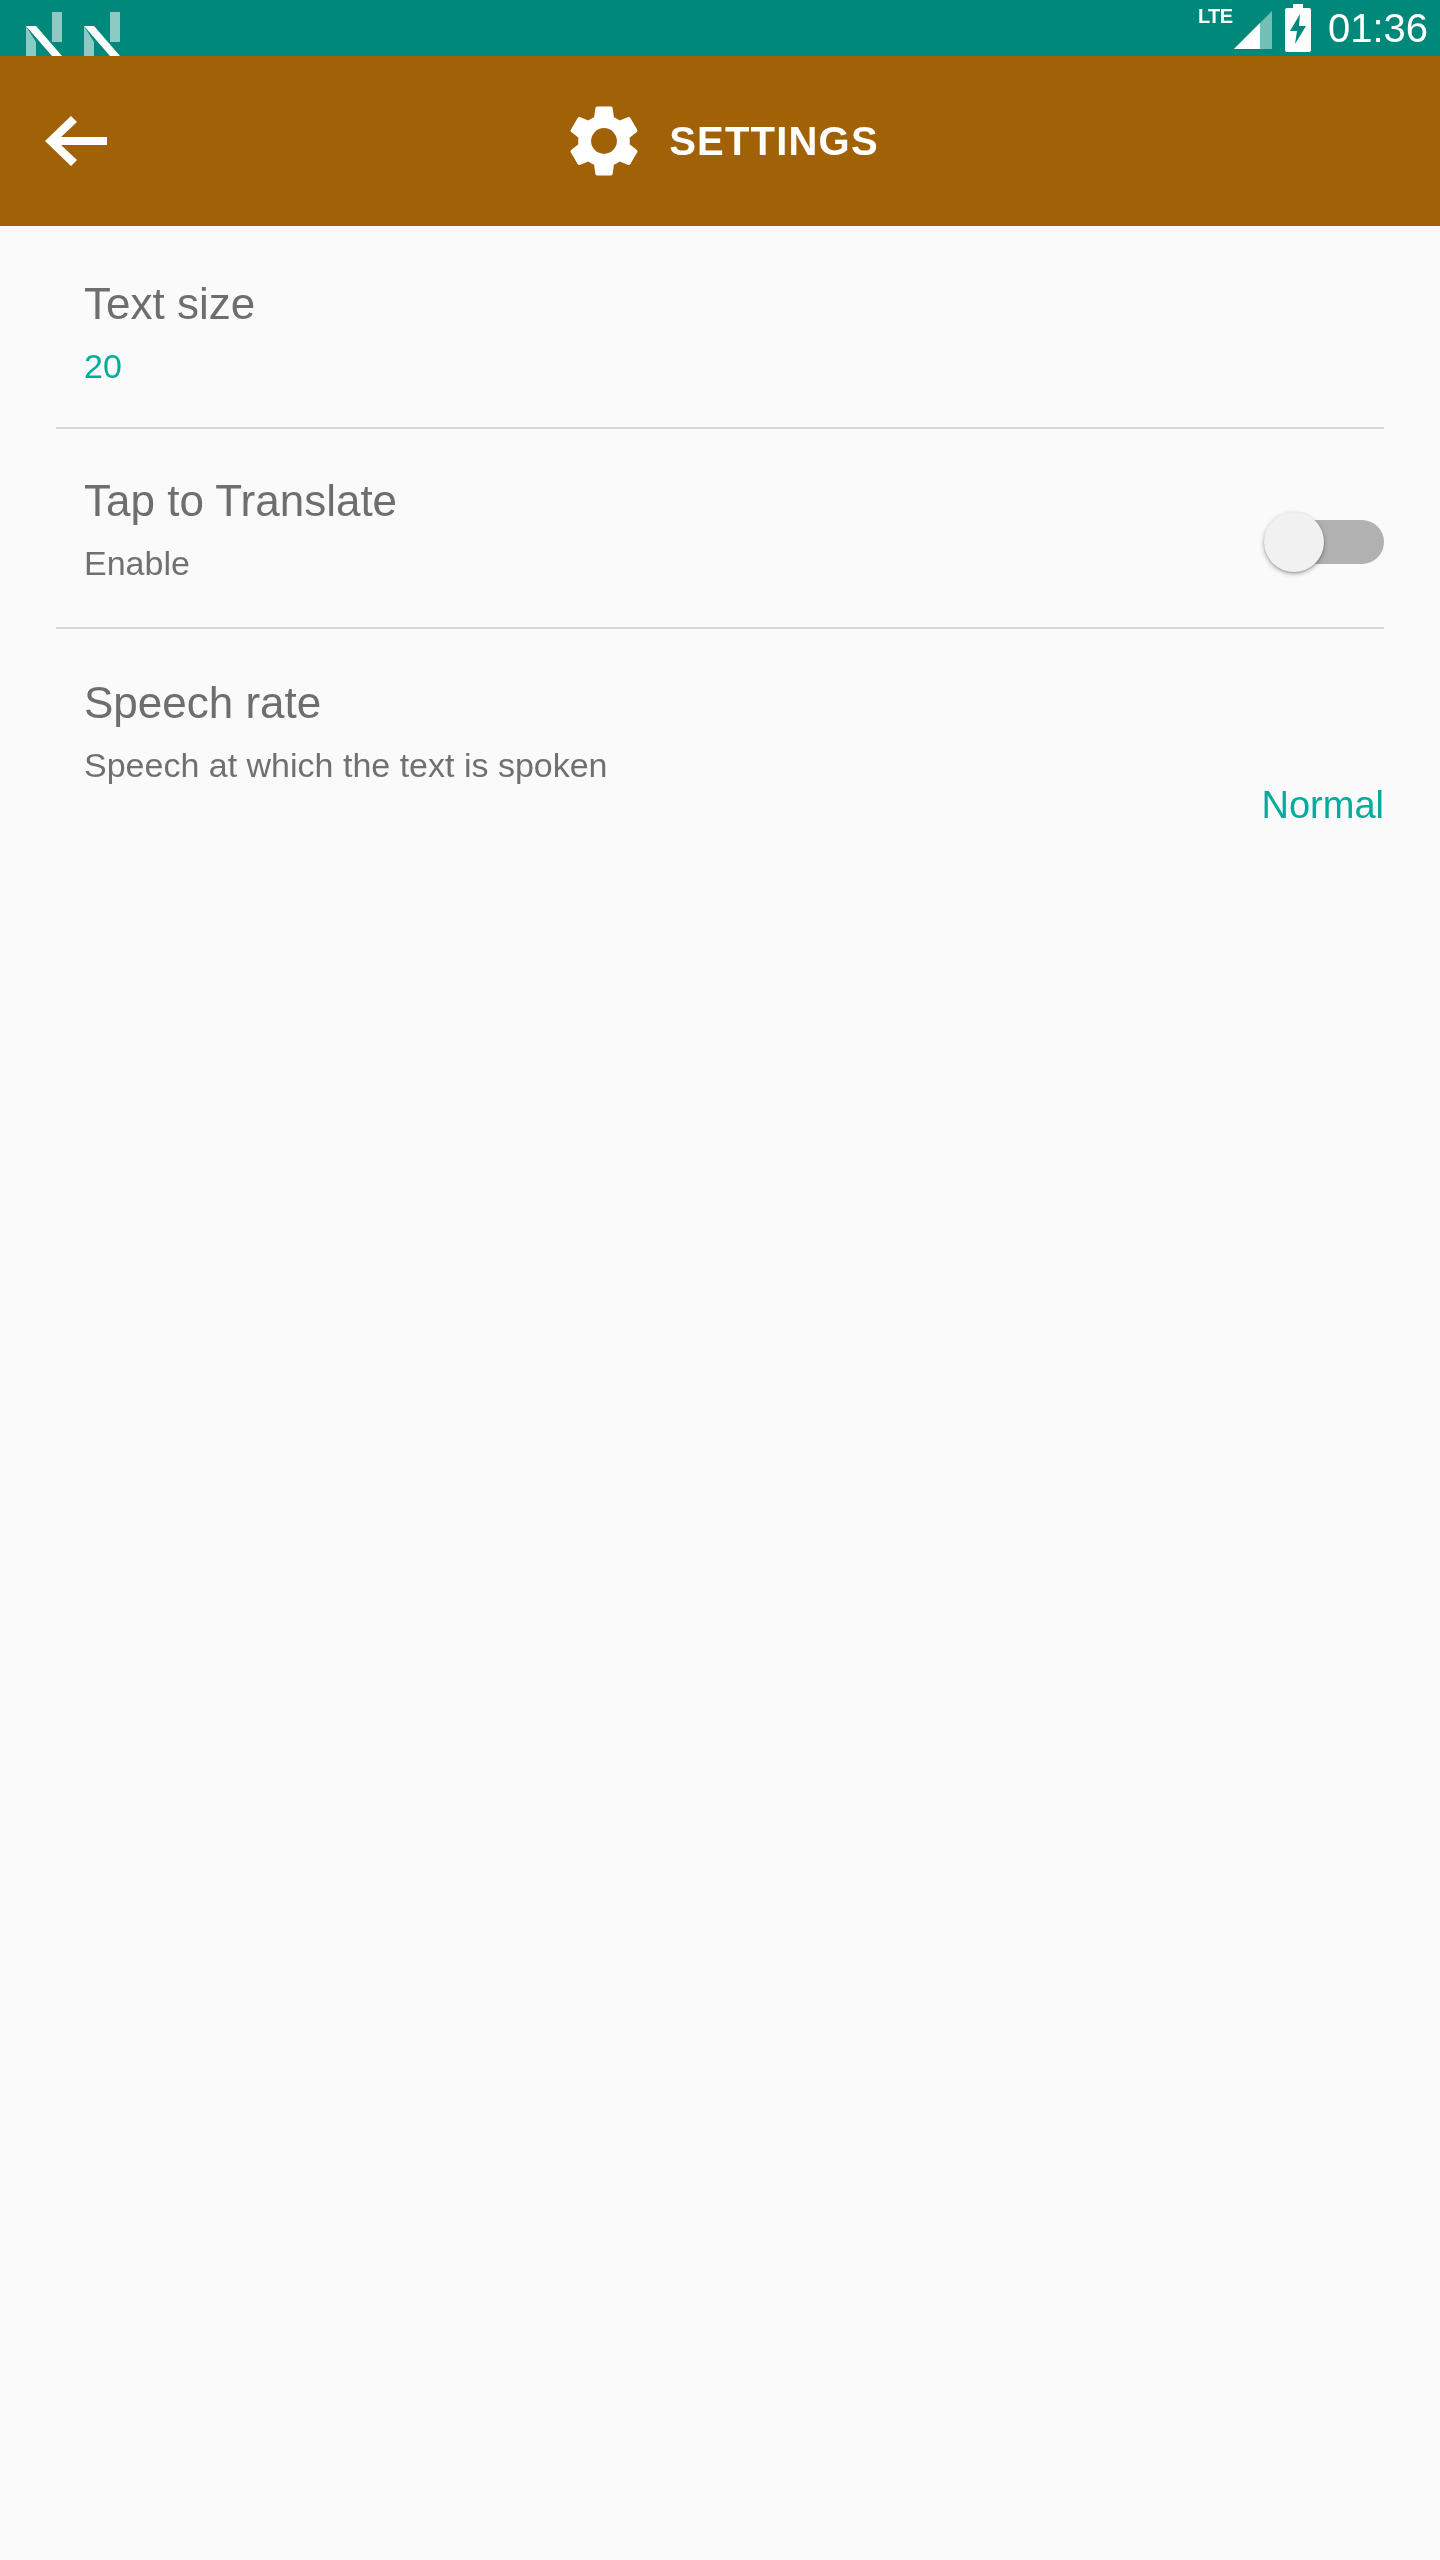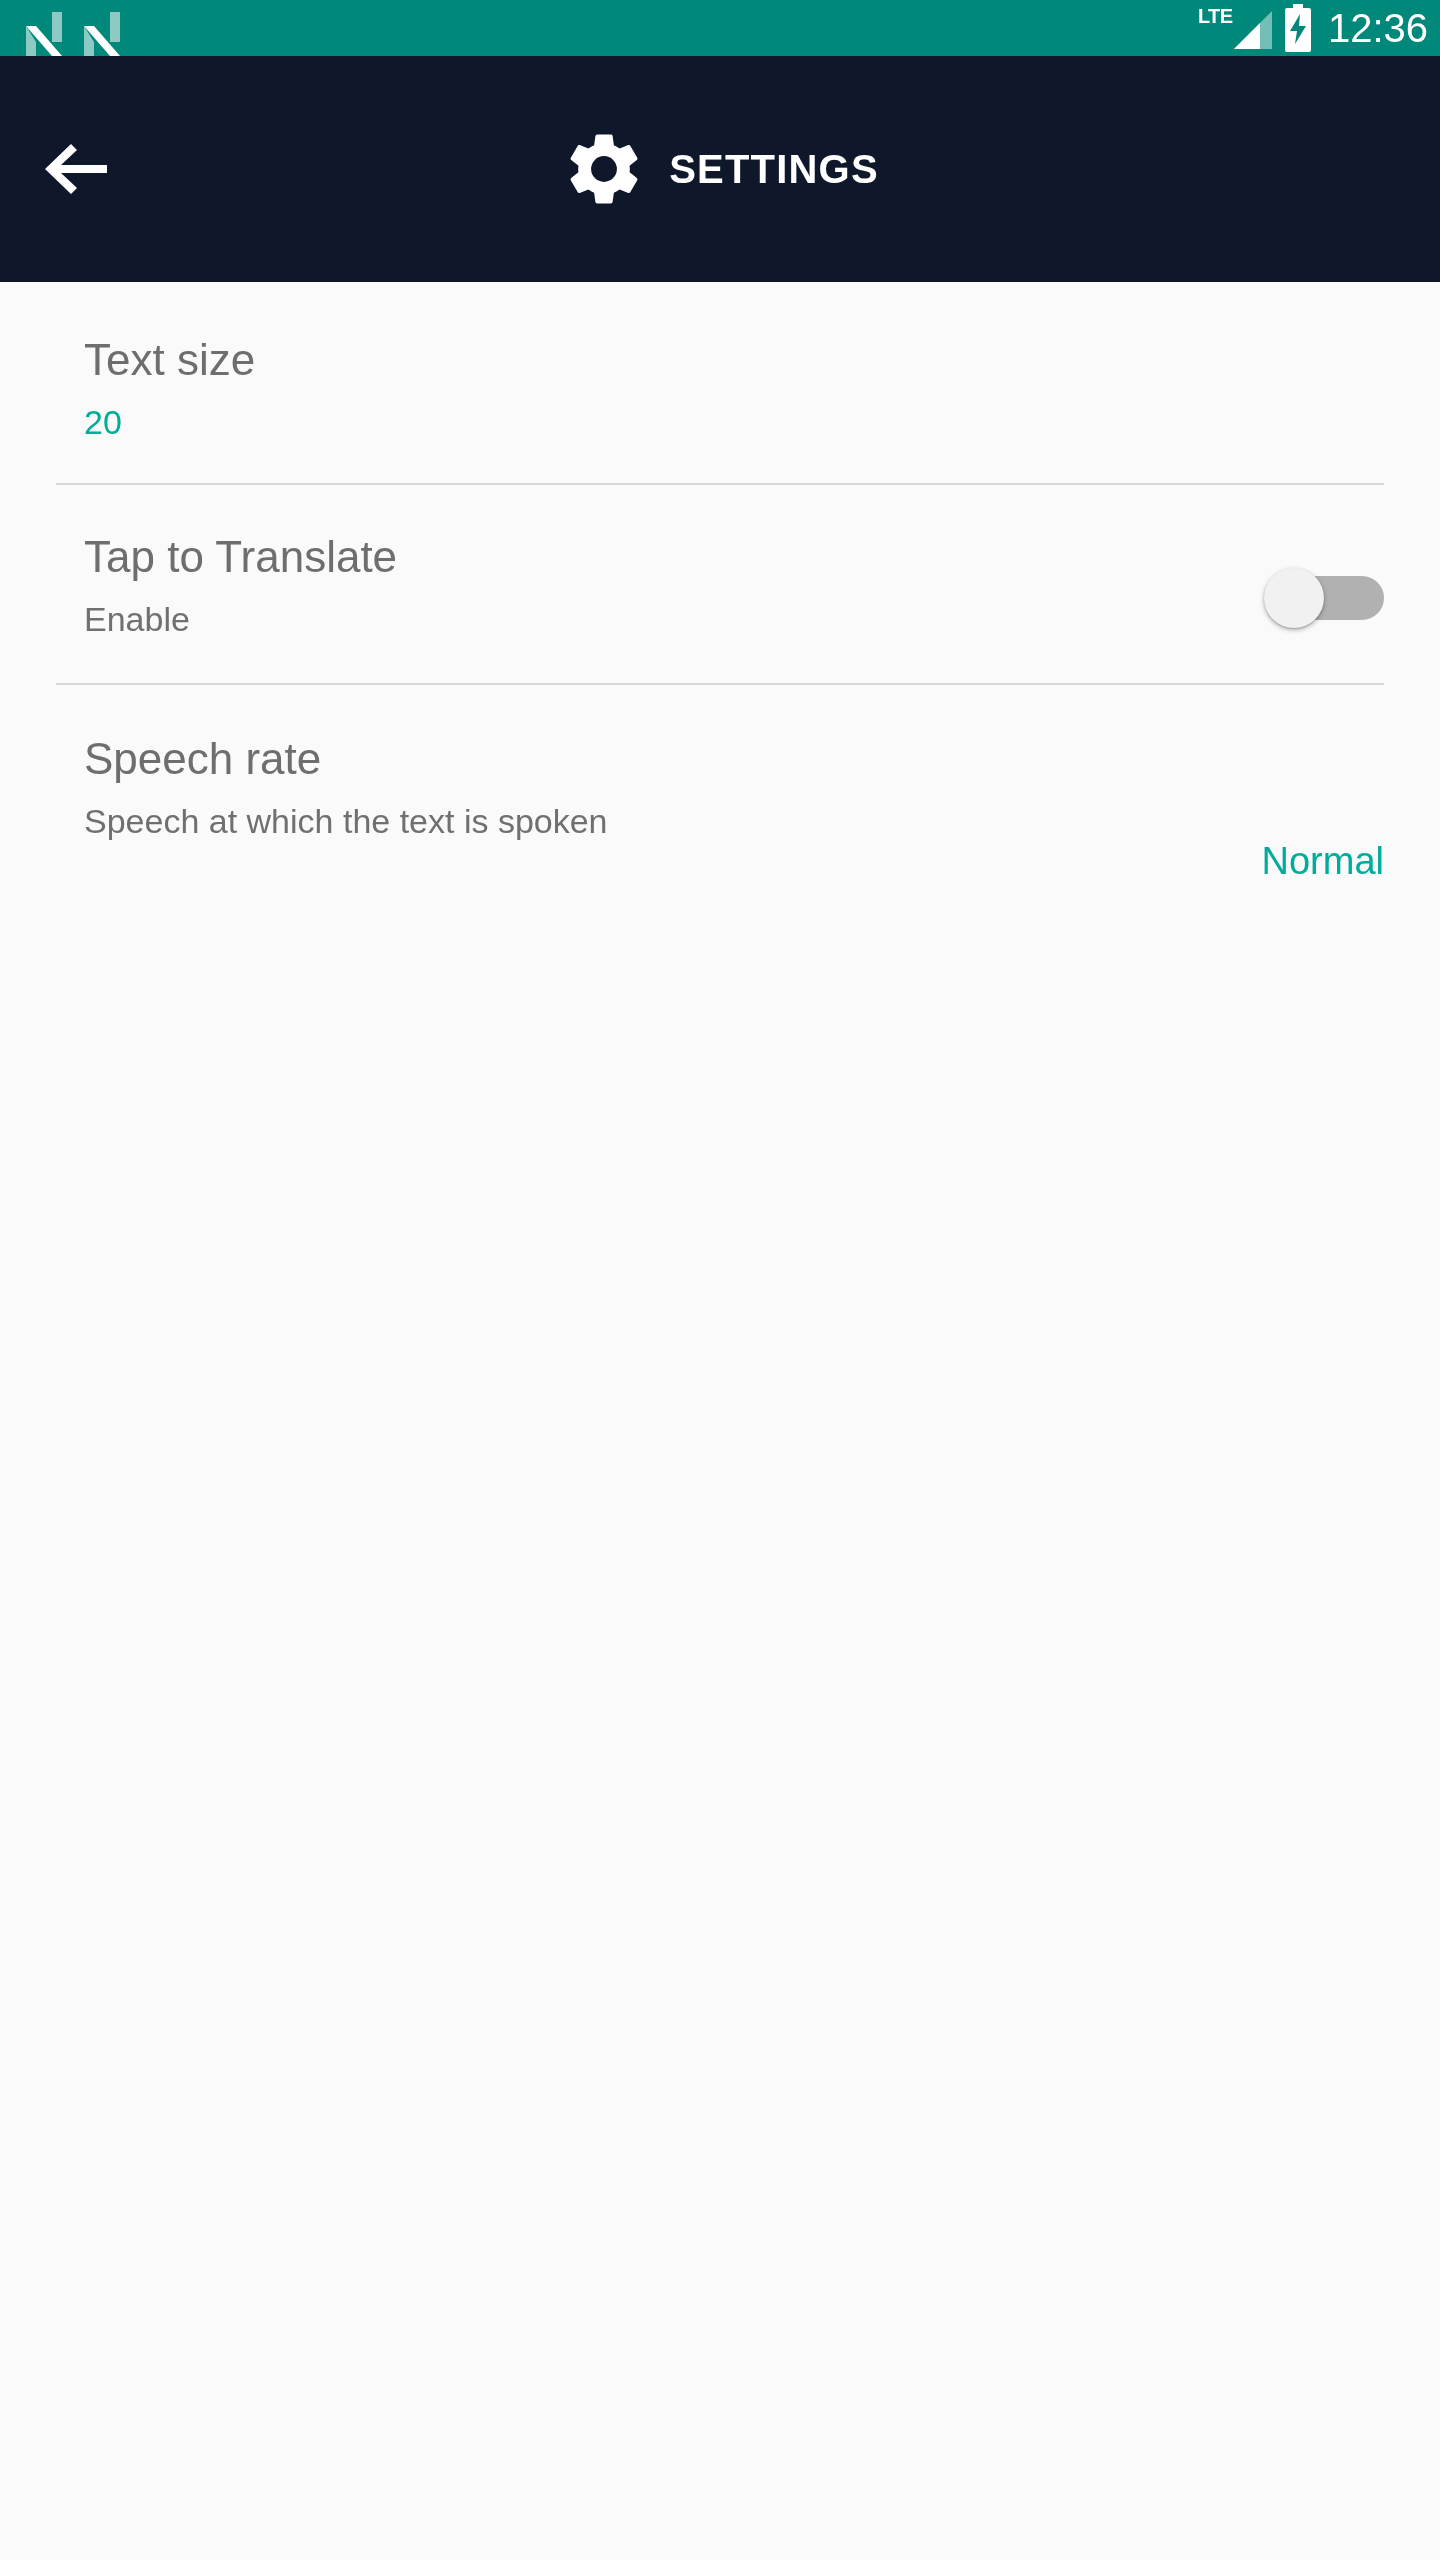--- a/index.html
+++ b/index.html
@@ -91,22 +91,22 @@
     font-size: 40px;
     font-weight: 400;
     letter-spacing: 0px;
     line-height: 56px;
   }
 
   
   .toolbar {
     position: relative;
     width: 100%;
-    height: 226px;
-    background: #0f172a;
+    height: 170px;
+    background: #a16207;
     display: flex;
     align-items: center;
     text-align: right;
   }
 
   .back-btn {
     position: absolute;
     left: 28px;
     top: 50%;
     transform: translateY(-50%);
@@ -272,21 +272,21 @@
           <polygon points="40,0 40,38 2,38" fill="#ffffff" fill-opacity="0.45"></polygon>
           <polygon points="28,12 28,38 2,38" fill="#ffffff"></polygon>
         </svg>
       </div>
 
       <svg class="battery-icon" viewBox="0 0 32 48">
         <path d="M11 0 h10 v4 h6 a2 2 0 0 1 2 2 v40 a2 2 0 0 1 -2 2 h-22 a2 2 0 0 1 -2 -2 v-40 a2 2 0 0 1 2 -2 h6 z" fill="#ffffff"></path>
         <polygon points="18,10 8,27 15,27 13,40 24,22 17,22" fill="#00897a"></polygon>
       </svg>
 
-      <div class="clock">12:36</div>
+      <div class="clock">01:36</div>
     </div>
   </div>
 
   <div class="toolbar">
 
     <div class="back-btn">
       <svg width="70" height="58" viewBox="0 0 70 58">
         <path d="M4 29 L30 4 L36 10 L20 25 L66 25 L66 33 L20 33 L36 48 L30 54 Z" fill="#ffffff"></path>
       </svg>
     </div>

